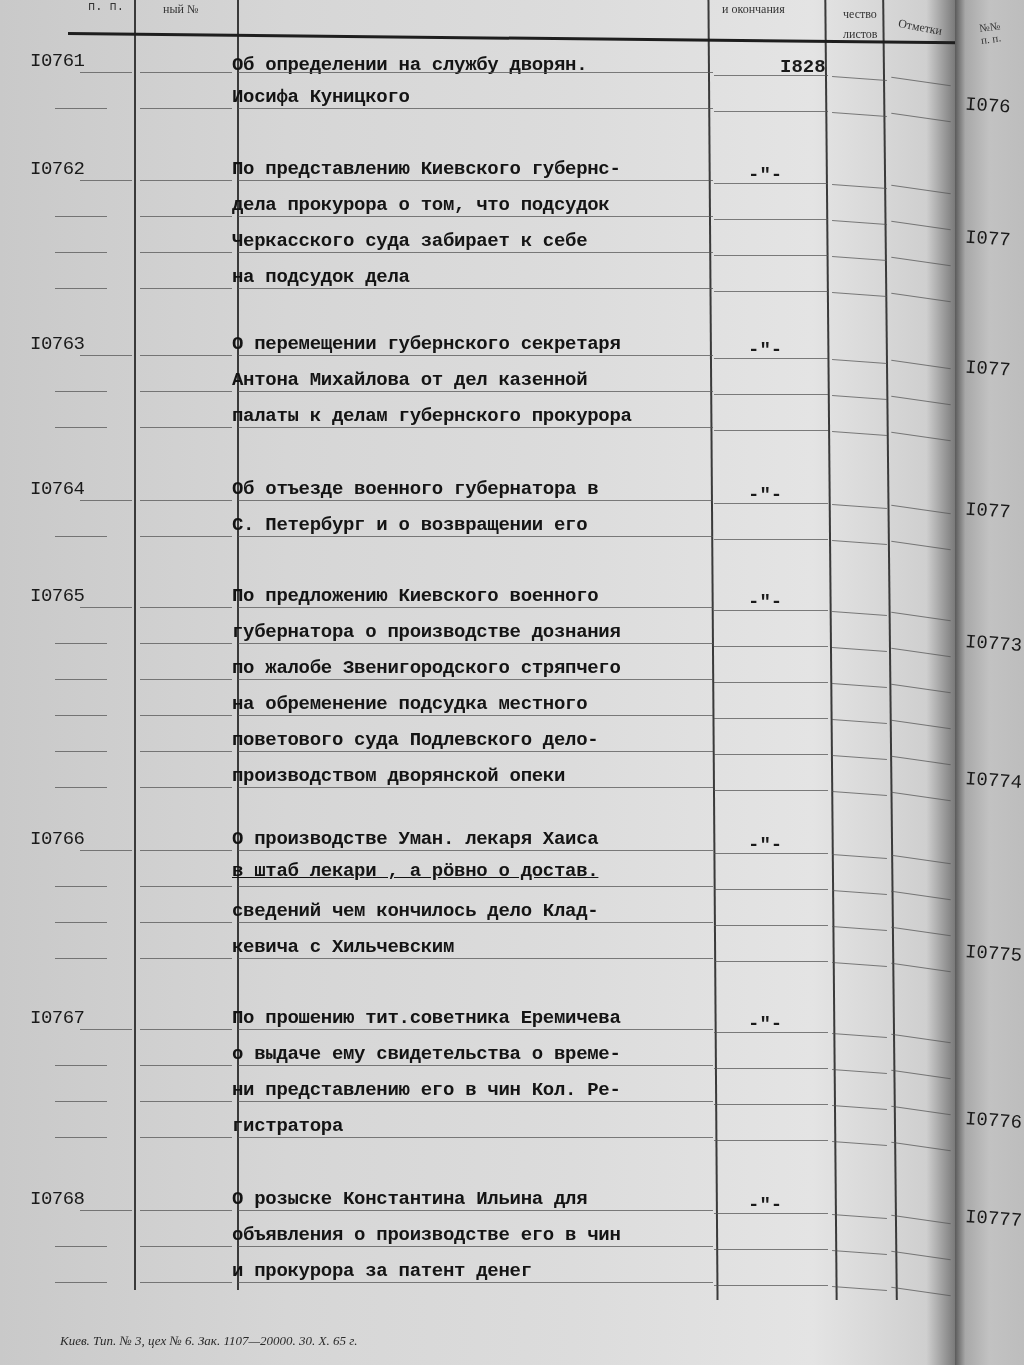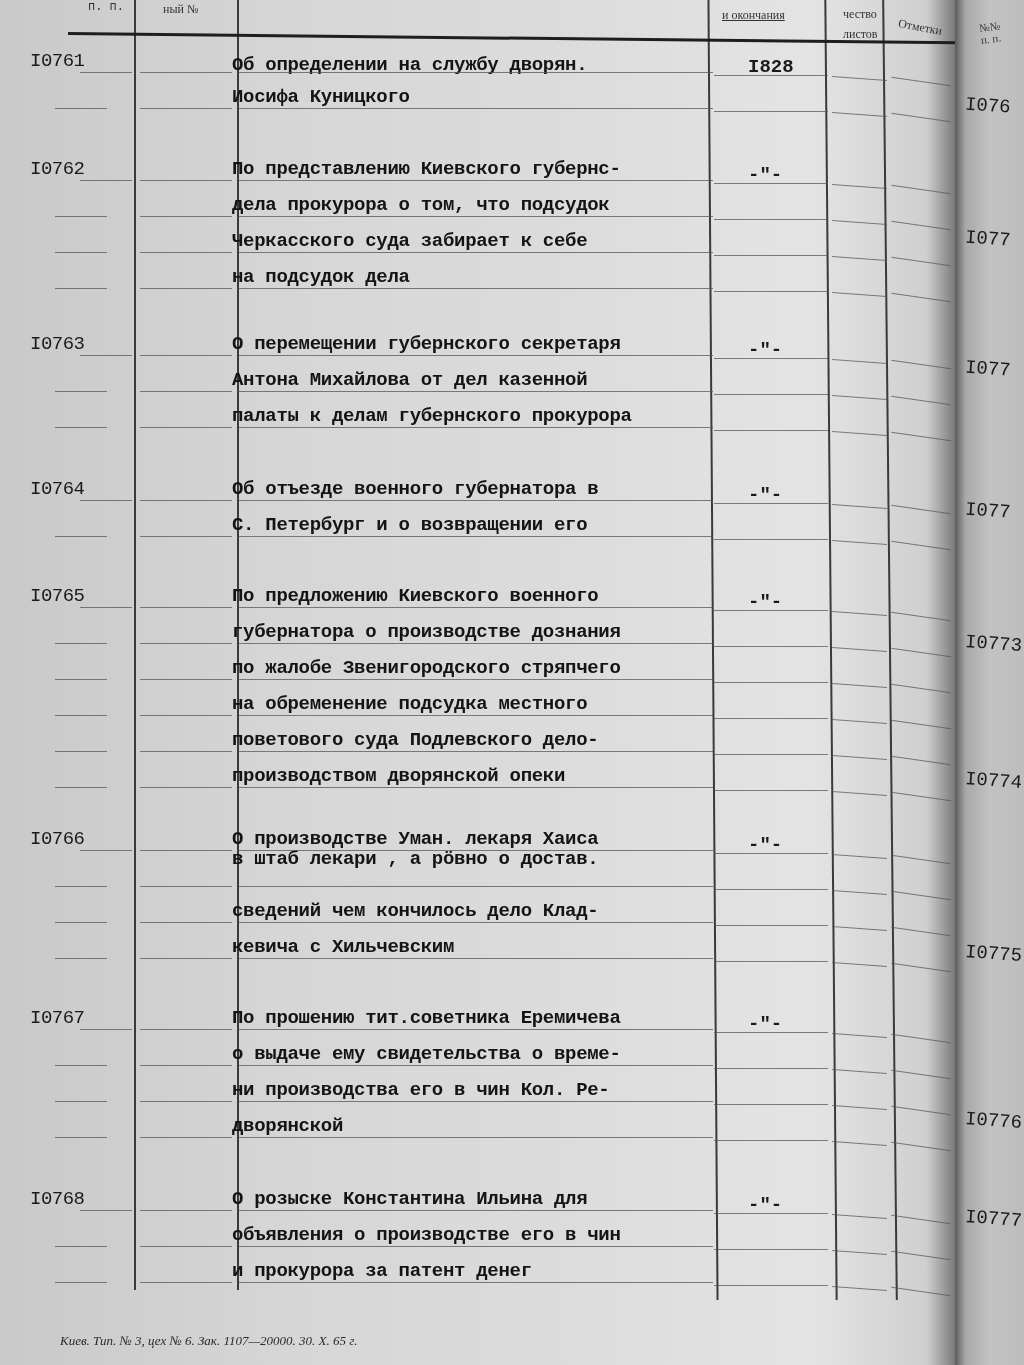--- a/index.html
+++ b/index.html
@@ -44,28 +44,28 @@
   <div class="vline" style="left:134px;height:1290px;"></div>
   <div class="vline" style="left:237px;height:1290px;"></div>
   <div class="vline" style="left:712px;height:1300px;transform:rotate(-0.4deg);"></div>
   <div class="vline" style="left:830px;height:1300px;transform:rotate(-0.5deg);"></div>
   <div class="vline" style="left:889px;height:1300px;transform:rotate(-0.6deg);"></div>
 
   <div class="hdr-rule"></div>
 
   <span class="hdr" style="left:88px;top:0px;font-family:Liberation Mono, monospace;">п. п.</span>
   <span class="hdr" style="left:163px;top:2px;">ный №</span>
-  <span class="hdr" style="left:722px;top:8px;text-decoration:underline;">и окончания</span>
+  <span class="hdr" style="left:722px;top:2px;">и окончания</span>
   <span class="hdr" style="left:843px;top:4px;width:40px;line-height:20px;">чество листов</span>
   <span class="hdr" style="left:898px;top:20px;transform:rotate(10deg);">Отметки</span>
 
   <div id="rows">
       <div class="row" style="top: 50px;">
         <span class="num">I0761</span>
-        <span class="date" style="top: 6px;">I828</span>
+        <span class="date" style="top: 6px; margin-left: 32px;">I828</span>
         <span class="title-line" style="top: 4px;">Об определении на службу дворян.</span>
         <span class="title-line" style="top: 36px;">Иосифа Куницкого</span>
         <div class="ruleline" style="left: 80px; width: 52px; top: 22px;"></div>
         <div class="ruleline" style="left: 140px; width: 92px; top: 22px;"></div>
         <div class="ruleline" style="left: 238px; width: 475px; top: 22px;"></div>
         <div class="ruleline" style="left: 714px; width: 114px; top: 25px;"></div>
         <div class="ruleline" style="left: 832px; width: 55px; top: 28px; transform: rotate(4deg);"></div>
         <div class="ruleline" style="left: 891px; width: 60px; top: 31px; transform: rotate(8deg);"></div>
         <div class="ruleline" style="left: 55px; width: 52px; top: 58px;"></div>
         <div class="ruleline" style="left: 140px; width: 92px; top: 58px;"></div>
@@ -192,21 +192,21 @@
         <div class="ruleline" style="left: 140px; width: 92px; top: 202px;"></div>
         <div class="ruleline" style="left: 238px; width: 475px; top: 202px;"></div>
         <div class="ruleline" style="left: 714px; width: 114px; top: 205px;"></div>
         <div class="ruleline" style="left: 832px; width: 55px; top: 208px; transform: rotate(4deg);"></div>
         <div class="ruleline" style="left: 891px; width: 60px; top: 211px; transform: rotate(8deg);"></div>
       </div>
       <div class="row" style="top: 828px;">
         <span class="num">I0766</span>
         <span class="date" style="top: 6px;">-"-</span>
         <span class="title-line" style="top: 0px;">О производстве Уман. лекаря Хаиса</span>
-        <span class="title-line" style="top: 20px;">в штаб лекари , а рöвно о достав.</span>
+        <span class="title-line" style="top: 32px; text-decoration: underline;">в штаб лекари , а рöвно о достав.</span>
         <span class="title-line" style="top: 72px;">сведений чем кончилось дело Клад-</span>
         <span class="title-line" style="top: 108px;">кевича с  Хильчевским</span>
         <div class="ruleline" style="left: 80px; width: 52px; top: 22px;"></div>
         <div class="ruleline" style="left: 140px; width: 92px; top: 22px;"></div>
         <div class="ruleline" style="left: 238px; width: 475px; top: 22px;"></div>
         <div class="ruleline" style="left: 714px; width: 114px; top: 25px;"></div>
         <div class="ruleline" style="left: 832px; width: 55px; top: 28px; transform: rotate(4deg);"></div>
         <div class="ruleline" style="left: 891px; width: 60px; top: 31px; transform: rotate(8deg);"></div>
         <div class="ruleline" style="left: 55px; width: 52px; top: 58px;"></div>
         <div class="ruleline" style="left: 140px; width: 92px; top: 58px;"></div>
@@ -225,22 +225,22 @@
         <div class="ruleline" style="left: 238px; width: 475px; top: 130px;"></div>
         <div class="ruleline" style="left: 714px; width: 114px; top: 133px;"></div>
         <div class="ruleline" style="left: 832px; width: 55px; top: 136px; transform: rotate(4deg);"></div>
         <div class="ruleline" style="left: 891px; width: 60px; top: 139px; transform: rotate(8deg);"></div>
       </div>
       <div class="row" style="top: 1007px;">
         <span class="num">I0767</span>
         <span class="date" style="top: 6px;">-"-</span>
         <span class="title-line" style="top: 0px;">По прошению тит.советника Еремичева</span>
         <span class="title-line" style="top: 36px;">о выдаче ему свидетельства о време-</span>
-        <span class="title-line" style="top: 72px;">ни производства его в чин Кол. Ре-</span>
-        <span class="title-line" style="top: 108px;">дворянской</span>
+        <span class="title-line" style="top: 72px;">ни представлению его в чин Кол. Ре-</span>
+        <span class="title-line" style="top: 108px;">гистратора</span>
         <div class="ruleline" style="left: 80px; width: 52px; top: 22px;"></div>
         <div class="ruleline" style="left: 140px; width: 92px; top: 22px;"></div>
         <div class="ruleline" style="left: 238px; width: 475px; top: 22px;"></div>
         <div class="ruleline" style="left: 714px; width: 114px; top: 25px;"></div>
         <div class="ruleline" style="left: 832px; width: 55px; top: 28px; transform: rotate(4deg);"></div>
         <div class="ruleline" style="left: 891px; width: 60px; top: 31px; transform: rotate(8deg);"></div>
         <div class="ruleline" style="left: 55px; width: 52px; top: 58px;"></div>
         <div class="ruleline" style="left: 140px; width: 92px; top: 58px;"></div>
         <div class="ruleline" style="left: 238px; width: 475px; top: 58px;"></div>
         <div class="ruleline" style="left: 714px; width: 114px; top: 61px;"></div>

